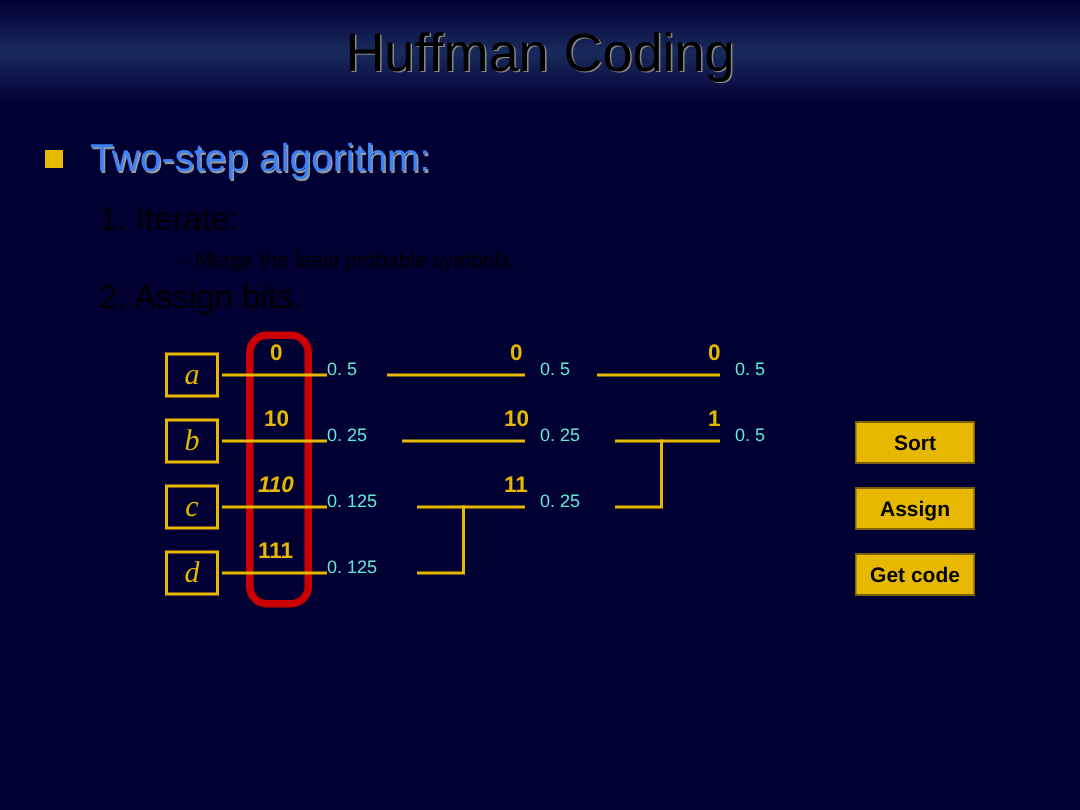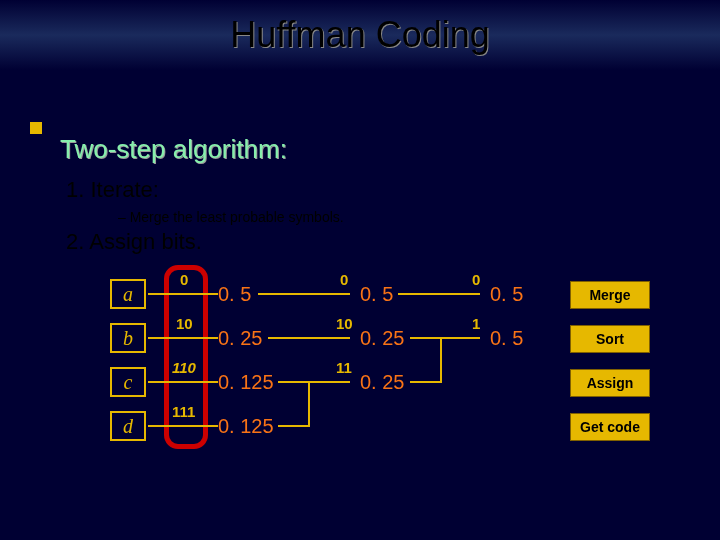--- a/index.html
+++ b/index.html
@@ -36,23 +36,22 @@
   }
   .bullet {
     width: 12px;
     height: 12px;
     background: #e6b800;
     margin-right: 18px;
     flex-shrink: 0;
   }
   .bullet-text {
     font-size: 26px;
-    color: #86efac;
+    color: #3b82f6;
     text-shadow: 1px 1px 0 #999;
-    margin-top: 44px;
   }
   .num-item {
     font-size: 22px;
     color: #000;
     margin-left: 36px;
     margin-bottom: 6px;
   }
   .dash-item {
     font-size: 14px;
     color: #000;
@@ -87,22 +86,22 @@
     justify-content: center;
   }
   .bit-label {
     position: absolute;
     color: #e6b800;
     font-size: 15px;
     font-weight: bold;
   }
   .prob {
     position: absolute;
-    color: #f97316;
-    font-size: 20px;
+    color: #5eead4;
+    font-size: 12px;
   }
   .hline {
     position: absolute;
     height: 2px;
     background: #e6b800;
   }
   .vline {
     position: absolute;
     width: 2px;
     background: #e6b800;
@@ -189,19 +188,18 @@
     <div class="hline" style="left:330px; top:68px; width:40px;"></div>
 
     <div class="hline" style="left:288px; top:24px; width:82px;"></div>
 
     <div class="bit-label" style="left:362px; top:2px;">0</div>
     <div class="bit-label" style="left:362px; top:46px;">1</div>
 
     <div class="prob" style="left:380px; top:14px;">0. 5</div>
     <div class="prob" style="left:380px; top:58px;">0. 5</div>
 
-    <div class="btn" style="left:460px; top:12px;">Merge</div>
     <div class="btn" style="left:460px; top:56px;">Sort</div>
     <div class="btn" style="left:460px; top:100px;">Assign</div>
     <div class="btn" style="left:460px; top:144px;">Get code</div>
 
   </div>
 </div>
 
 </body></html>

